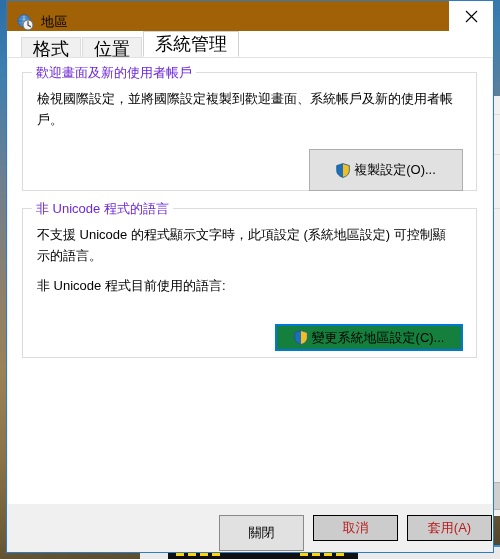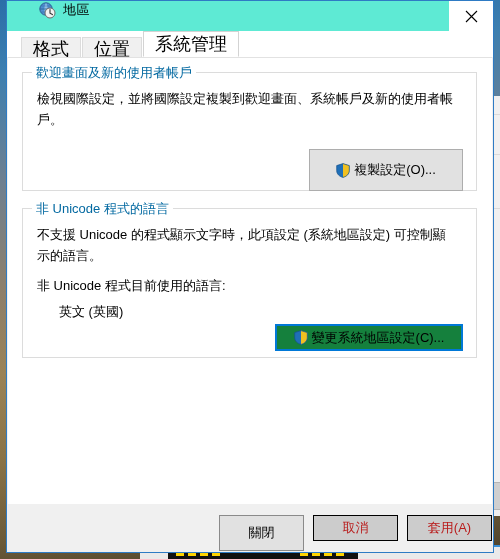--- a/index.html
+++ b/index.html
@@ -91,26 +91,25 @@
     background: #f0f0f0;
     border: 1px solid #2e7bc4;
     box-sizing: border-box;
     display: flex;
     flex-direction: column;
   }
 
   
   .titlebar {
     height: 30px;
-    background: #5eead4;
-    display: flex;
-    align-items: flex-start;
-    flex: none;
-    position: relative;
-    padding-left: 22px;
+    background: #a16207;
+    display: flex;
+    align-items: flex-end;
+    flex: none;
+    position: relative;
   }
   .title-icon {
     width: 18px; height: 18px;
     margin-left: 9px;
     margin-right: 7px;
     position: relative;
     flex: none;
   }
   .title-text {
     font-size: 13px;
@@ -177,21 +176,21 @@
     border: 1px solid #dcdcdc;
     box-sizing: border-box;
   }
   .groupbox > .legend {
     position: absolute;
     top: -9px;
     left: 9px;
     background: #ffffff;
     padding: 0 4px;
     font-size: 13px;
-    color: #0369a1;
+    color: #6d28d9;
     white-space: nowrap;
   }
   .gb-desc {
     position: absolute;
     font-size: 13px;
     line-height: 21px;
     color: #000;
   }
   .gb-label {
     position: absolute;
@@ -310,21 +309,20 @@
           <path d="M7 .6 L13.3 2.6 v5.1 C13.3 11 10.6 13.5 7 14.4 C3.4 13.5 .7 11 .7 7.7 V2.6 Z" fill="none" stroke="#15528c" stroke-width=".7"></path>
         </svg>
         <span>複製設定(O)...</span>
       </div>
     </div>
 
     <div class="groupbox" style="left:14px; top:150px; width:455px; height:150px;">
       <div class="legend">非 Unicode 程式的語言</div>
       <div class="gb-desc" style="left:14px; top:15px; width:418px;">不支援 Unicode 的程式顯示文字時，此項設定 (系統地區設定) 可控制顯示的語言。</div>
       <div class="gb-label" style="left:14px; top:68px;">非 Unicode 程式目前使用的語言:</div>
-      <div class="gb-value" style="left:36px; top:94px;">英文 (英國)</div>
       <div class="btn focused" style="left:252px; top:115px; width:188px; height:27px;">
         <svg class="shield" width="14" height="15" viewBox="0 0 14 15">
           <path d="M7 .6 L13.3 2.6 v5.1 C13.3 11 10.6 13.5 7 14.4 C3.4 13.5 .7 11 .7 7.7 V2.6 Z" fill="#1f6fb8"></path>
           <path d="M7 .6 L13.3 2.6 v5.1 C13.3 11 10.6 13.5 7 14.4 Z" fill="#f0c020"></path>
           <path d="M7 .6 L13.3 2.6 v5.1 C13.3 11 10.6 13.5 7 14.4 C3.4 13.5 .7 11 .7 7.7 V2.6 Z" fill="none" stroke="#15528c" stroke-width=".7"></path>
         </svg>
         <span>變更系統地區設定(C)...</span>
       </div>
     </div>
 

